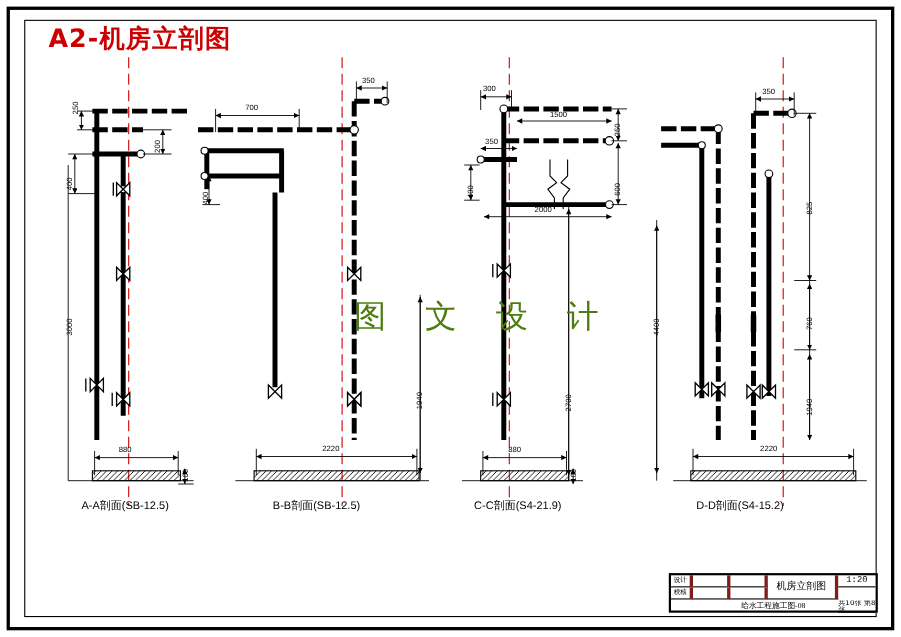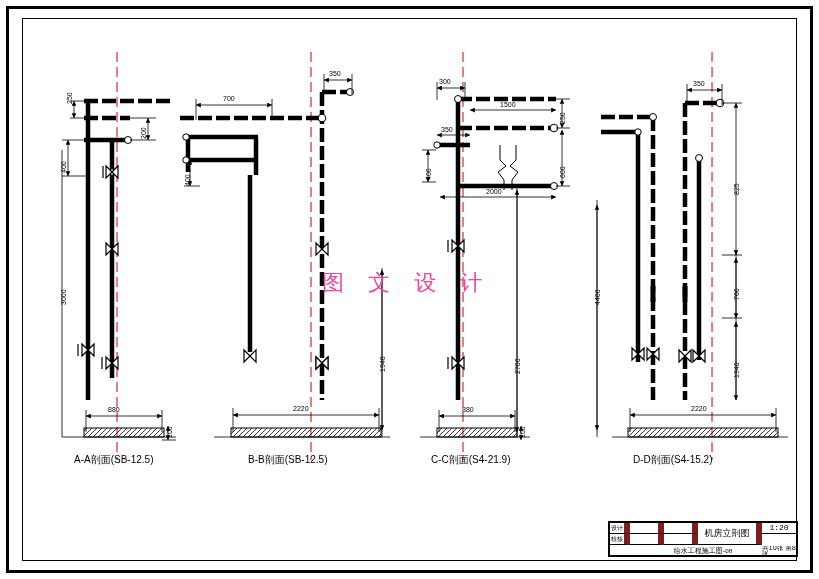--- a/index.html
+++ b/index.html
@@ -38,23 +38,23 @@
     color: #cc0000;
     font-family: "DejaVu Sans", sans-serif;
     font-weight: bold;
     font-size: 23px;
     letter-spacing: 1px;
     white-space: nowrap;
   }
   .watermark {
     position: absolute;
     left: 322px; top: 268px;
-    font-family: Liberation Sans, sans-serif;
-    font-size: 22px;
-    color: #ec4899;
+    font-family: Liberation Mono, monospace;
+    font-size: 29px;
+    color: #4d7c0f;
     letter-spacing: 9px;
     white-space: nowrap;
   }
   svg.draw {
     position: absolute;
     left: 0; top: 0;
     width: 819px; height: 579px;
   }
   .sec-label {
     position: absolute;
@@ -69,21 +69,21 @@
     position: absolute;
     left: 608px; top: 521px;
     width: 190px; height: 36px;
     border: 2px solid #000;
     box-sizing: border-box;
     background: #fff;
   }
   .tb-cell {
     position: absolute;
     box-sizing: border-box;
-    border-right: 6px solid #7f1d1d;
+    border-right: 3px solid #7f1d1d;
     border-bottom: 1px solid #000;
     font-size: 6px;
     line-height: 1;
     display: flex;
     align-items: center;
     justify-content: center;
     overflow: hidden;
     color: #000;
     font-family: "DejaVu Sans", sans-serif;
   }
@@ -96,20 +96,21 @@
   .tb-num { font-size: 7px; font-family: "DejaVu Sans", sans-serif;}
 </style>
 </head>
 <body>
 
 <div id="sheet">
 
   <div class="outer-border"></div>
   <div class="inner-border"></div>
 
+  <div class="title-text">A2-机房立剖图</div>
 
   <svg class="draw" viewBox="0 0 819 579" xmlns="http://www.w3.org/2000/svg">
     <defs>
       <pattern id="hatch" width="5" height="5" patternUnits="userSpaceOnUse">
         <path d="M0,5 L5,0" stroke="#000" stroke-width="0.8"></path>
       </pattern>
       <marker id="ar" markerWidth="7" markerHeight="7" refX="6" refY="3" orient="auto">
         <path d="M0,0 L6,3 L0,6 z" fill="#000"></path>
       </marker>
       <marker id="arS" markerWidth="7" markerHeight="7" refX="0" refY="3" orient="auto">

